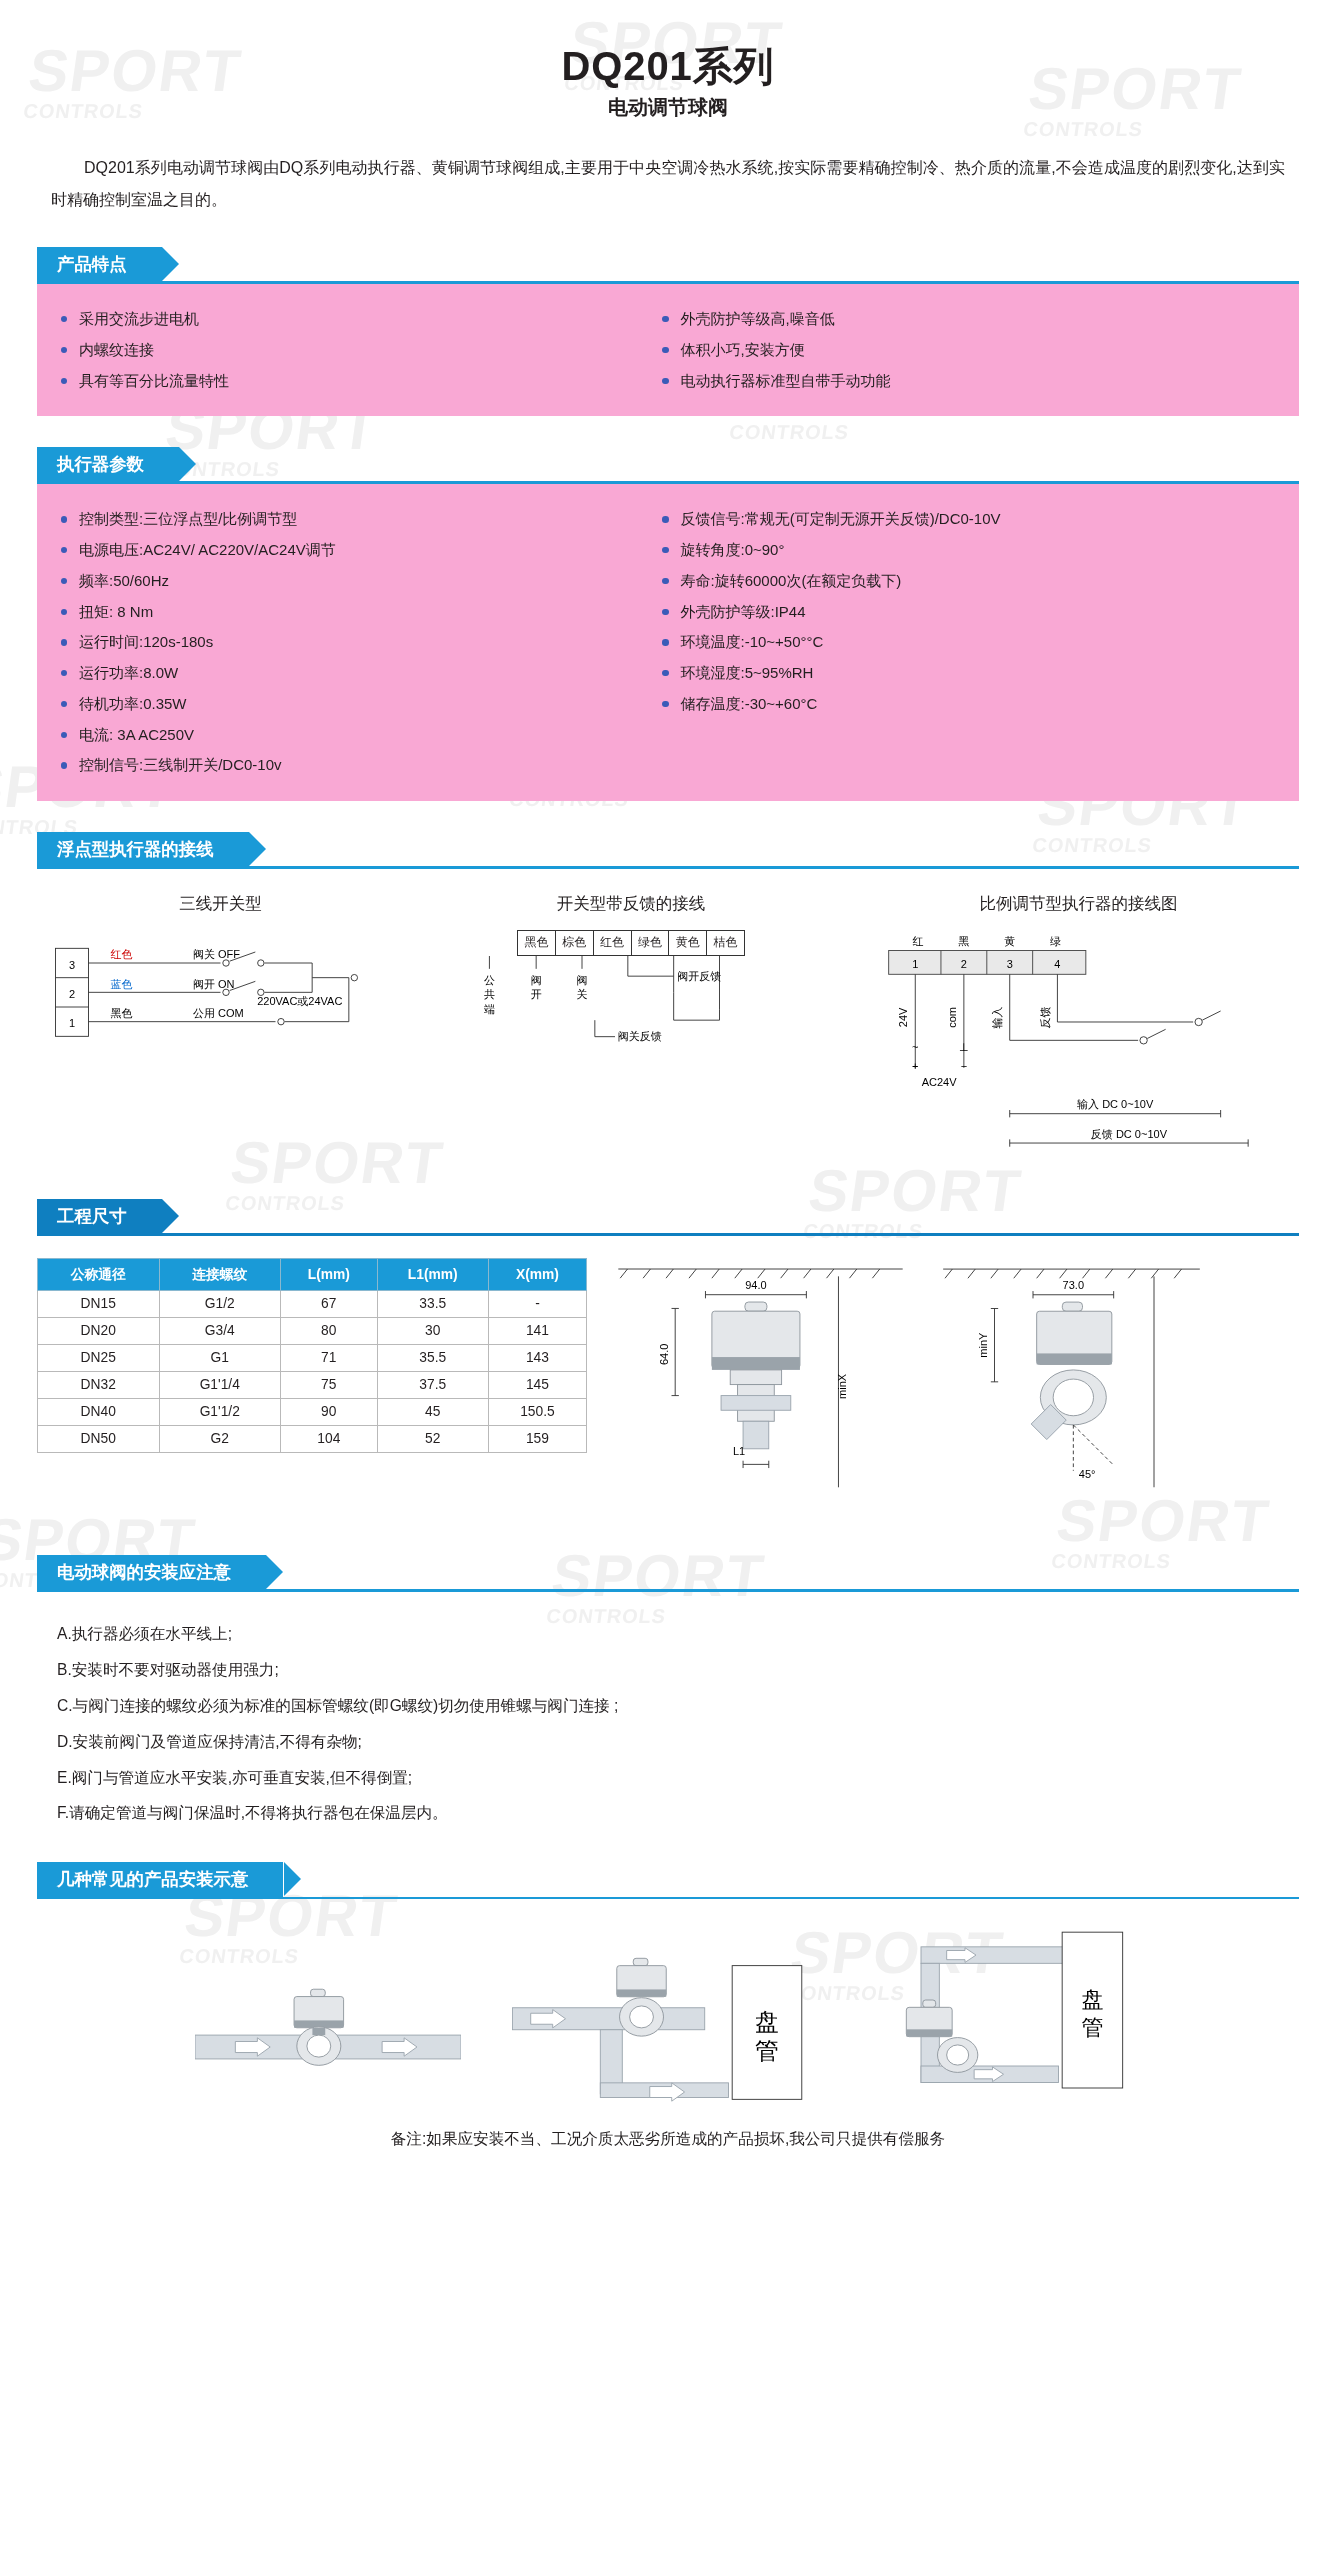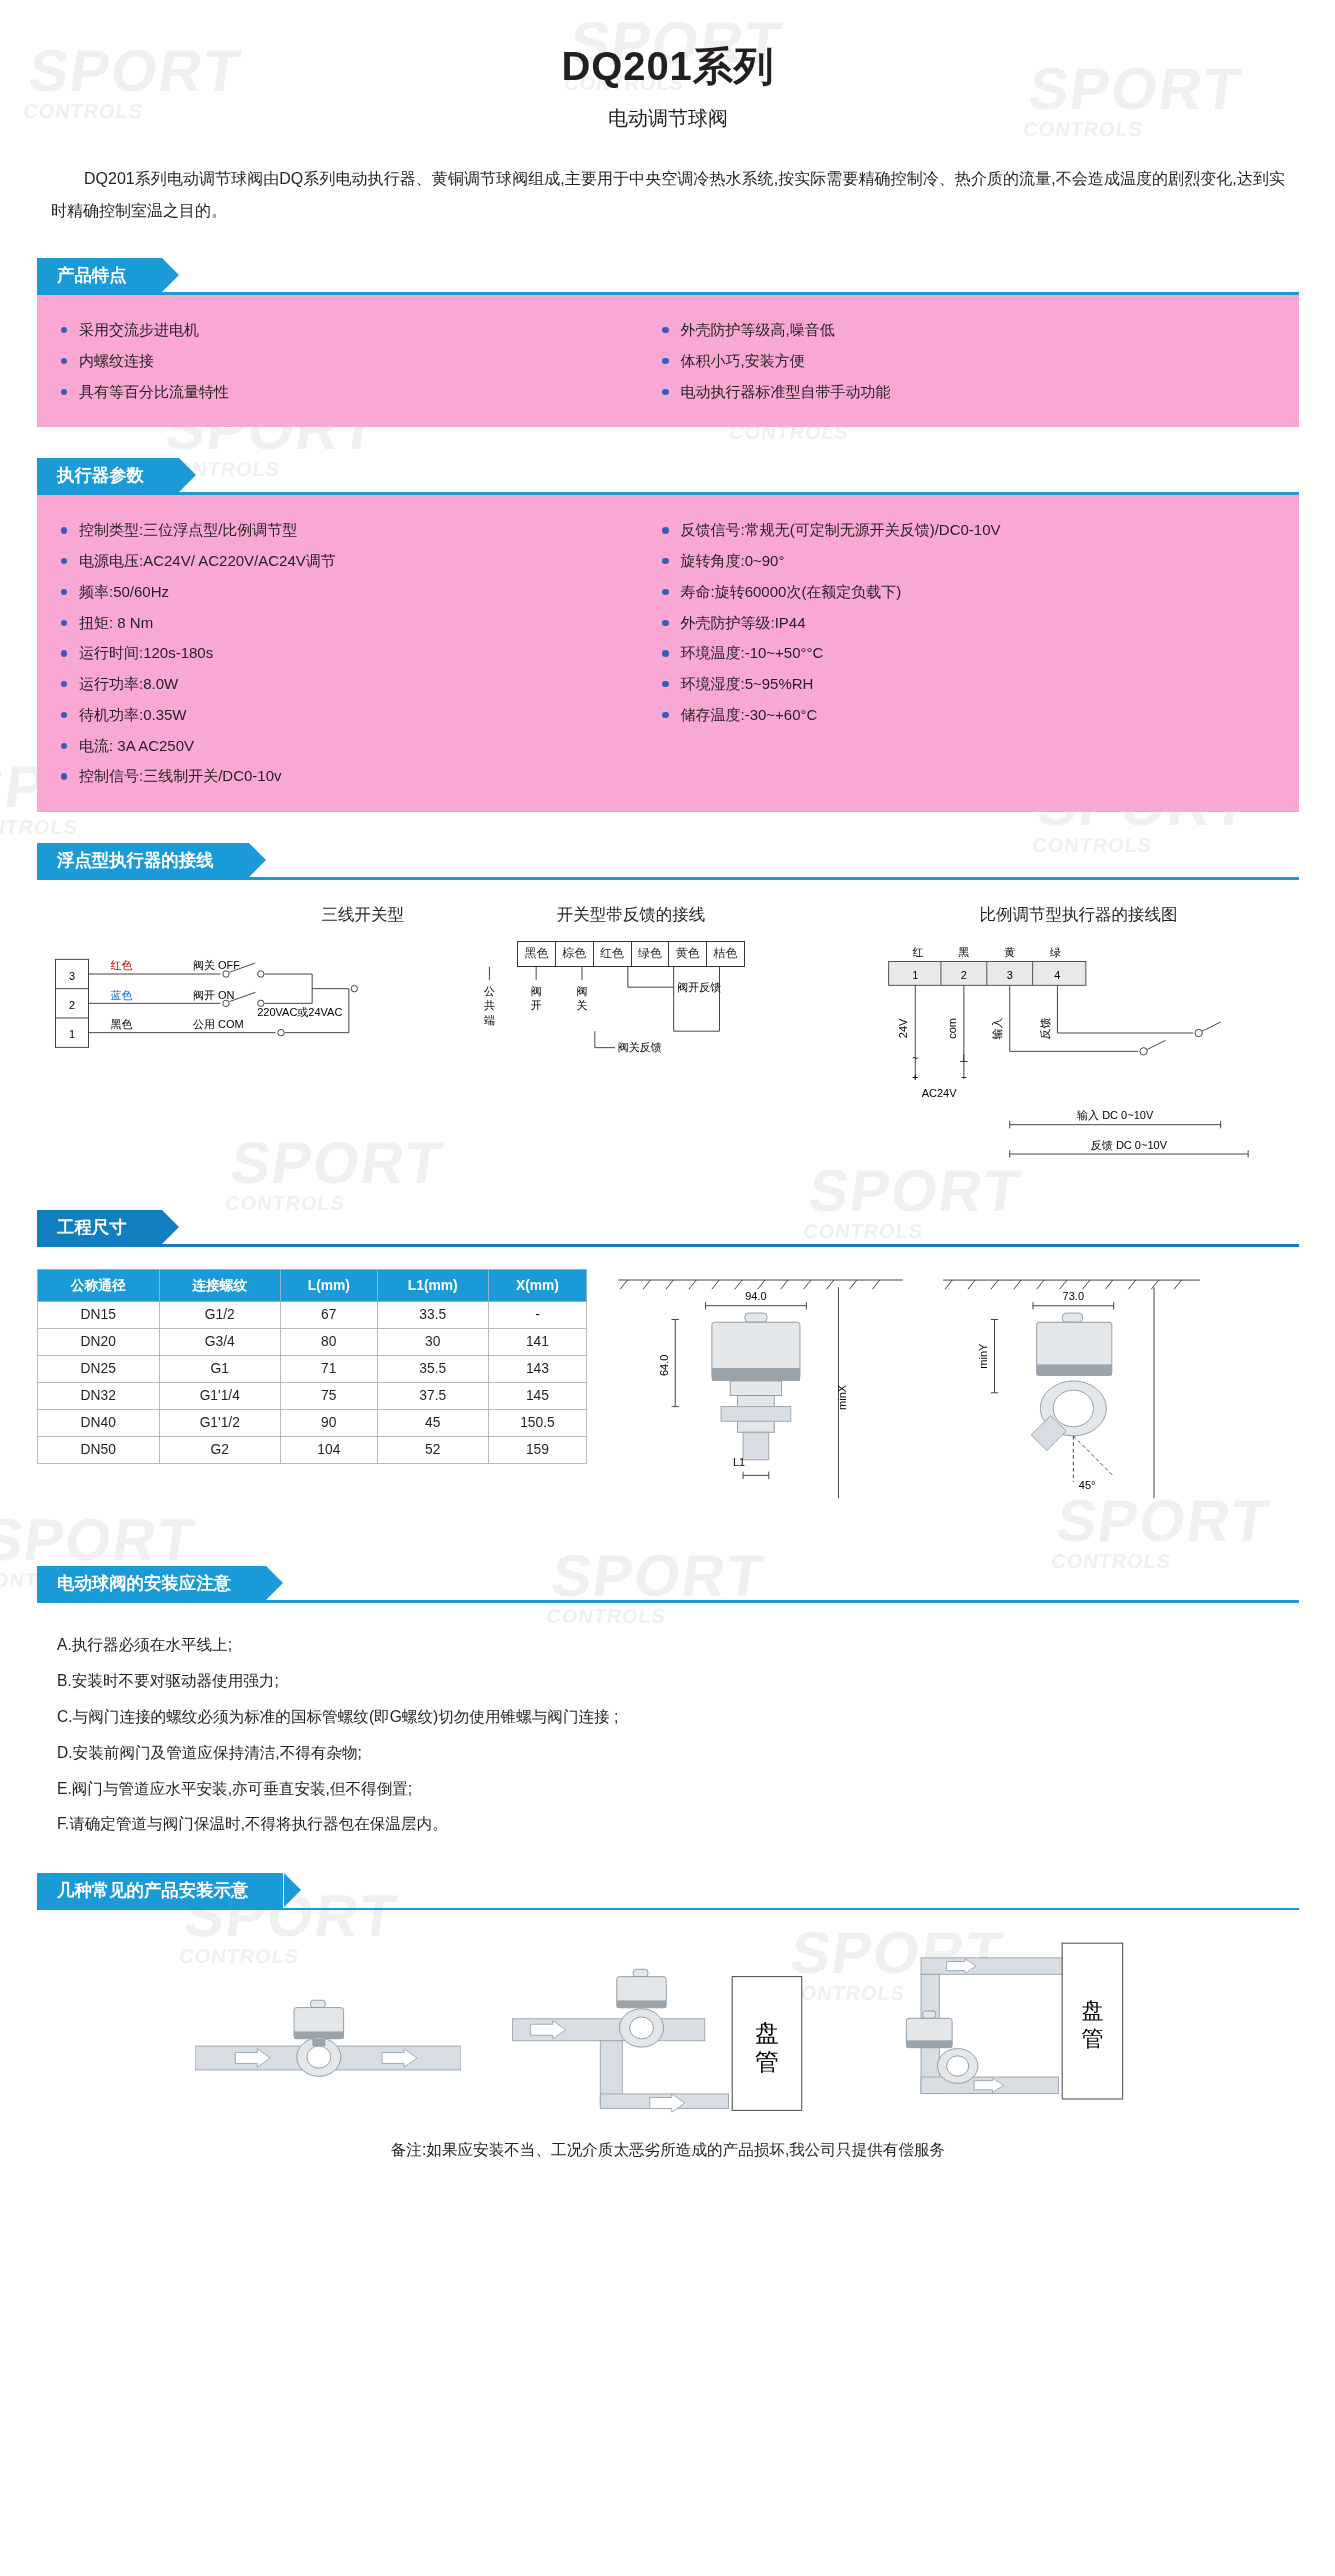--- a/index.html
+++ b/index.html
@@ -25,21 +25,21 @@
     letter-spacing:1.8px;
     white-space:nowrap;
     transform:skewX(-8deg);
   }
   .wm small { font-size:20px; letter-spacing:0.9px; display:block; margin-top:-5.5px;}
 
   .content { position:relative; z-index:2; }
 
   
   .doc-title { text-align:center; font-size:40px; font-weight:bold; letter-spacing:0.9px; padding-top:39px; }
-  .doc-sub { text-align:center; font-size:20px; font-weight:normal; margin-top:11px; }
+  .doc-sub { text-align:center; font-size:20px; font-weight:bold; }
   .intro { margin:31px 51px 0 51px; font-size:16px; line-height:2; text-align:justify; }
   .intro .ind { display:inline-block; width:33px; }
 
   
   .banner-wrap { margin:31px 37px 0 37px; position:relative; height:37px; }
   .banner {
     display:inline-block;
     position:relative;
     background:#1a9ad7;
     color:#fff;
@@ -193,21 +193,21 @@
       </div>
     </div>
 
     <div class="banner-wrap">
       <div class="banner">浮点型执行器的接线</div>
       <div class="banner-line"></div>
     </div>
 
     <div class="wiring">
 
-      <div class="wire-block" style="width:367px;text-align:right;">
+      <div class="wire-block" style="width:367px;">
         <div class="wire-title">三线开关型</div>
         <svg width="367" height="165" viewBox="0 0 400 180">
           <rect x="20" y="20" width="36" height="96" fill="none" stroke="#333"></rect>
           <line x1="20" y1="52" x2="56" y2="52" stroke="#333"></line>
           <line x1="20" y1="84" x2="56" y2="84" stroke="#333"></line>
           <text x="38" y="42" text-anchor="middle" class="lbl">3</text>
           <text x="38" y="74" text-anchor="middle" class="lbl">2</text>
           <text x="38" y="106" text-anchor="middle" class="lbl">1</text>
 
           <line x1="56" y1="36" x2="200" y2="36" stroke="#333"></line>

